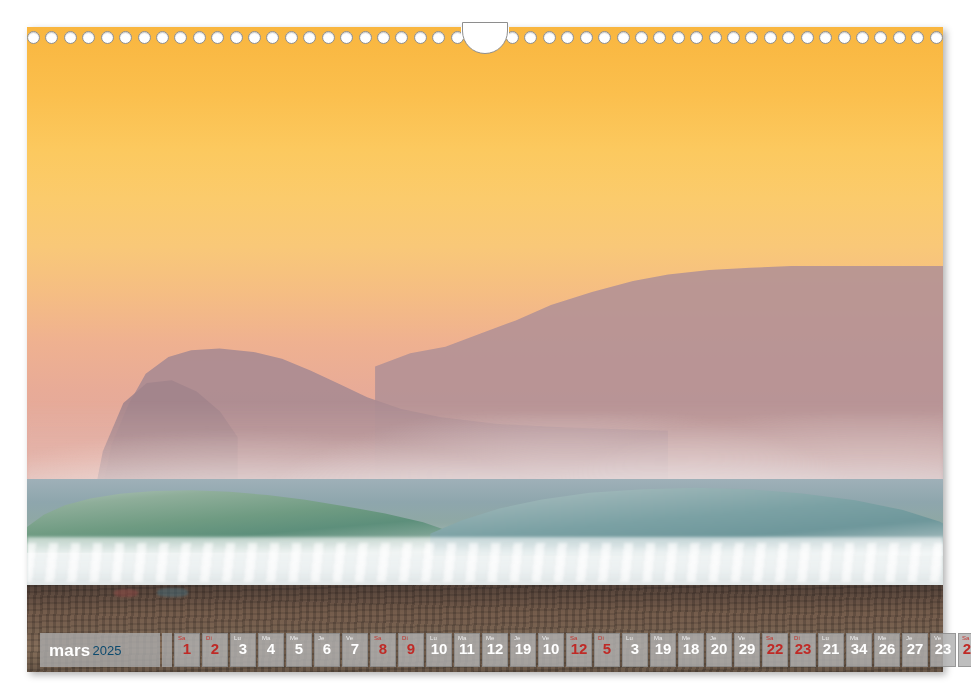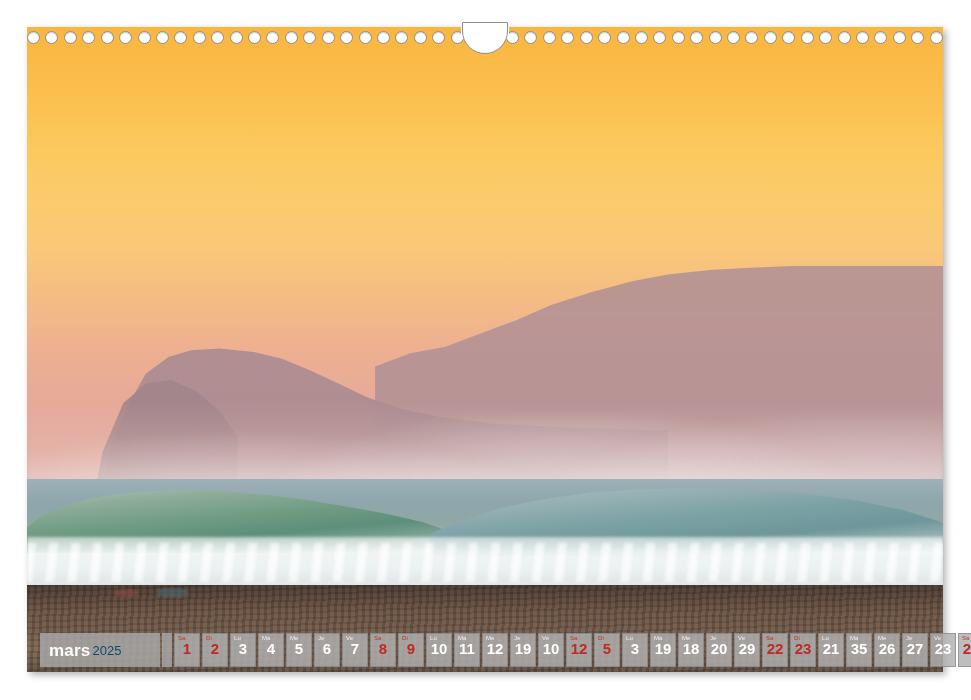--- a/index.html
+++ b/index.html
@@ -441,21 +441,21 @@
           <span class="dow">Sa</span>
           <span class="dnum">22</span>
         </div><div class="day-cell weekend">
           <span class="dow">Di</span>
           <span class="dnum">23</span>
         </div><div class="day-cell">
           <span class="dow">Lu</span>
           <span class="dnum">21</span>
         </div><div class="day-cell">
           <span class="dow">Ma</span>
-          <span class="dnum">35</span>
+          <span class="dnum">34</span>
         </div><div class="day-cell">
           <span class="dow">Me</span>
           <span class="dnum">26</span>
         </div><div class="day-cell">
           <span class="dow">Je</span>
           <span class="dnum">27</span>
         </div><div class="day-cell">
           <span class="dow">Ve</span>
           <span class="dnum">23</span>
         </div><div class="day-cell weekend">

